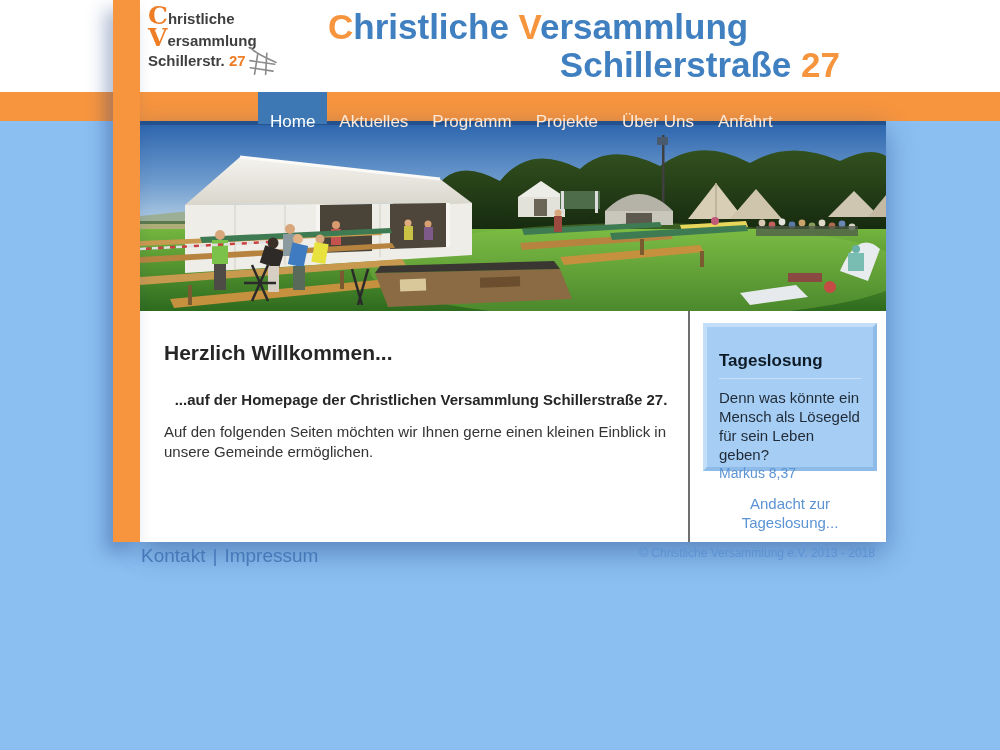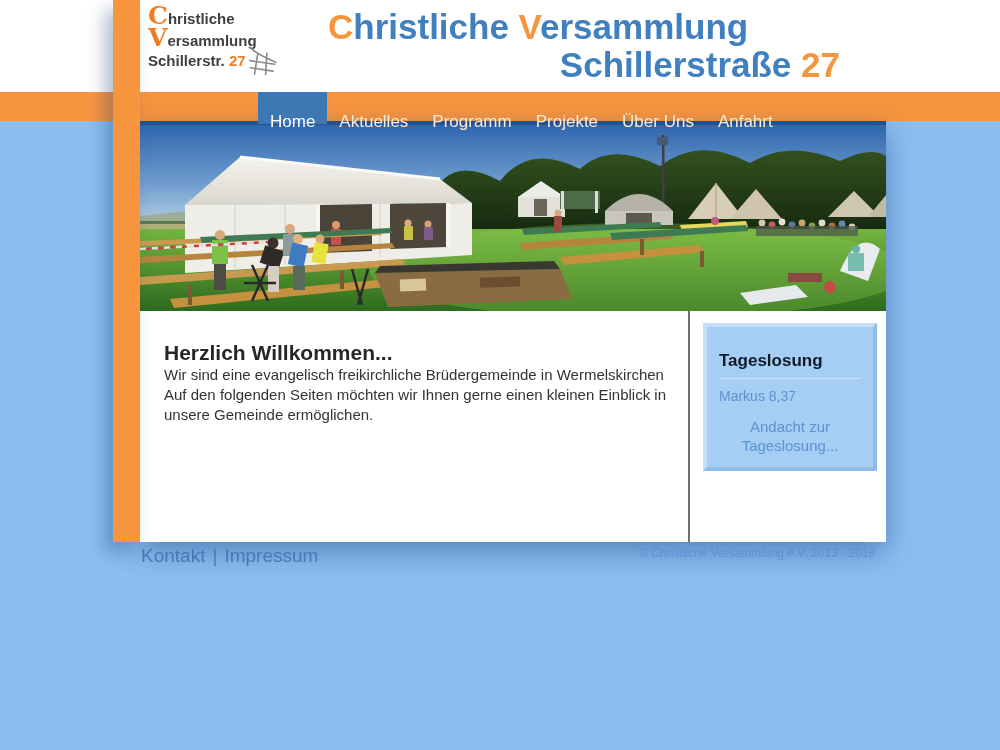--- a/index.html
+++ b/index.html
@@ -242,28 +242,29 @@
       <rect x="340" y="156" width="40" height="10" fill="#6A4E2E" transform="rotate(-2 360 161)"></rect>
     </g>
 
     <line x1="0" y1="128" x2="128" y2="121" stroke="#E0E0E0" stroke-width="2.5" stroke-dasharray="7 5"></line>
     <line x1="0" y1="128" x2="128" y2="121" stroke="#C84040" stroke-width="2.5" stroke-dasharray="5 7" stroke-dashoffset="6"></line>
   </svg>
 
   <div class="content-row">
     <div class="article">
       <h1>Herzlich Willkommen...</h1>
+      <div class="sub">...auf der Homepage der Christlichen Versammlung Schillerstraße 27.</div>
       <div class="body">
-        <p>Wir sind eine evangelisch freikirchliche Brüdergemeinde in Wermelskirchen</p>
         <p>Auf den folgenden Seiten möchten wir Ihnen gerne einen kleinen Einblick in unsere Gemeinde ermöglichen.</p>
       </div>
     </div>
     <div class="sidebar">
       <div class="losung-box">
         <h2>Tageslosung</h2>
+        <div class="verse">Denn was könnte ein Mensch als Lösegeld für sein Leben geben?</div>
         <div class="ref">Markus 8,37</div>
         <span class="andacht">Andacht zur Tageslosung...</span>
       </div>
     </div>
   </div>
 </div>
 
 <div class="footer-links">
   <span>Kontakt</span><span class="sep">|</span><span>Impressum</span>
 </div>

